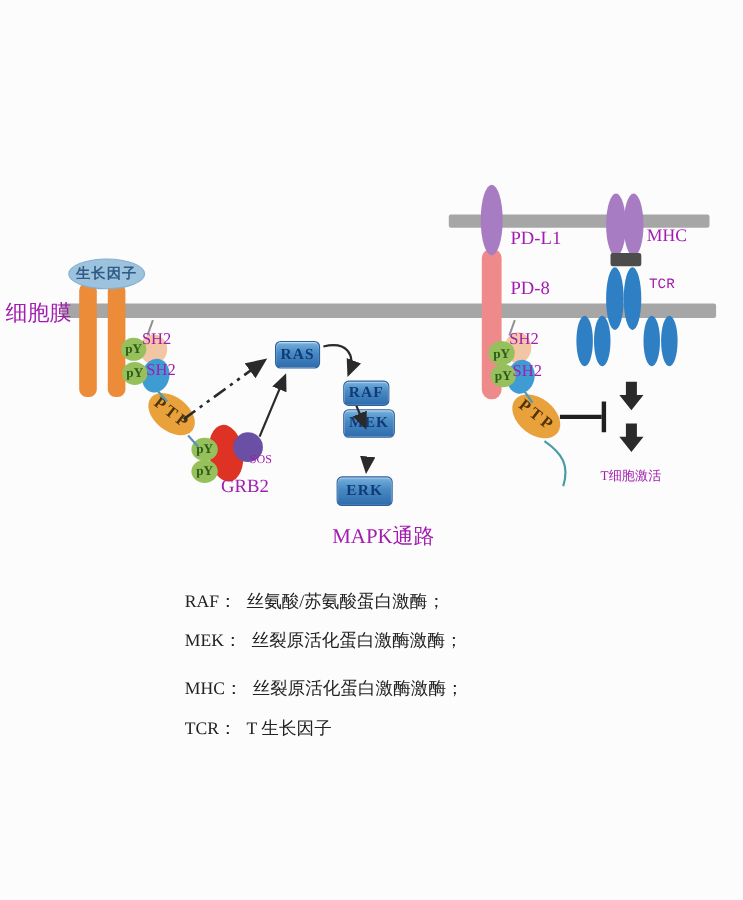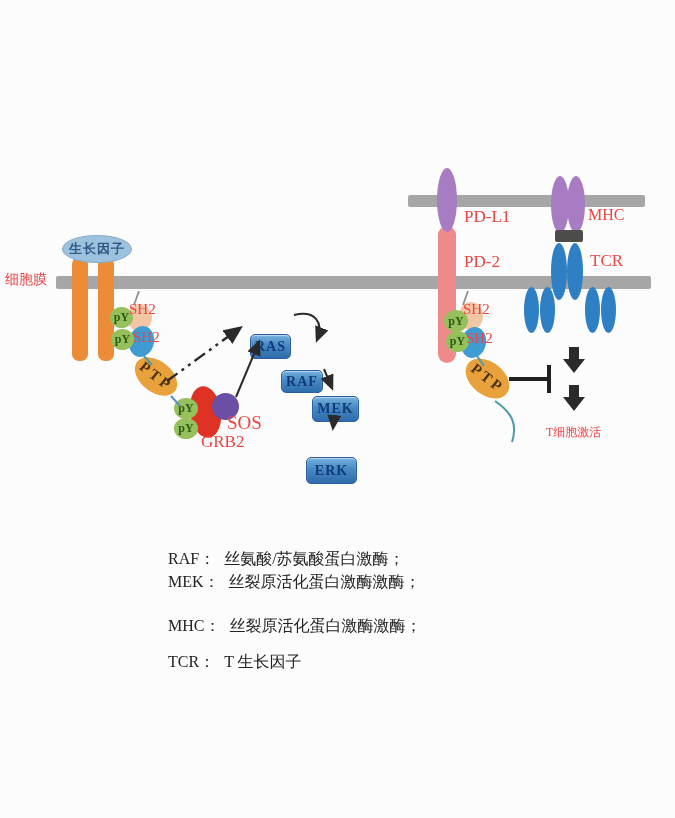--- a/index.html
+++ b/index.html
@@ -4,32 +4,32 @@
 <style>
   html,body{margin:0;padding:0;background:#ffffff;}
   .stage{
     position:relative;width:675px;height:818px;overflow:hidden;
     background:#fcfcfc;font-family:"Liberation Serif",serif;color:#1f1f1f;
   }
   .abs{position:absolute;}
   .membrane{position:absolute;background:#a6a6a6;border-radius:2px;z-index:1;}
   .ellipse{position:absolute;border-radius:50%;z-index:3;}
   .bar{position:absolute;border-radius:7px;z-index:2;}
-  .lbl{position:absolute;z-index:7;white-space:nowrap;color:#ef4444;}
+  .lbl{position:absolute;z-index:7;white-space:nowrap;color:#a21caf;}
   .py{
     position:absolute;border-radius:50%;background:#96c05c;z-index:4;
     display:flex;align-items:center;justify-content:center;
     color:#2c5c17;font-weight:bold;font-size:12px;
   }
   .kbox{
     position:absolute;z-index:4;border-radius:5px;
     background:linear-gradient(180deg,#76b1dc 0%,#4688c4 45%,#2f6cab 100%);
     border:1px solid #2b5f9e;box-shadow:inset 0 1px 1px rgba(255,255,255,.5);
     display:flex;align-items:center;justify-content:center;
-    color:#113b74;font-weight:bold;font-size:14px;letter-spacing:1px;margin-top:24px;
+    color:#113b74;font-weight:bold;font-size:14px;letter-spacing:1px;
   }
   .ptp{
     position:absolute;z-index:4;border-radius:50%;background:#e9a23b;
     display:flex;align-items:center;justify-content:center;
     color:#4f3309;font-weight:bold;font-size:15px;letter-spacing:3px;
   }
   .gf{
     position:absolute;z-index:4;border-radius:50%;background:#9dc2dd;
     border:1px solid #85aecf;
     display:flex;align-items:center;justify-content:center;
@@ -41,21 +41,21 @@
   .legend-term{display:inline-block;}
   .legend-def{display:inline-block;margin-left:9px;}
 </style>
 </head>
 <body>
 
 <div class="stage">
 
   <div class="membrane" style="left:408px;top:195px;width:237px;height:12px;"></div>
   <div class="membrane" style="left:56px;top:276px;width:595px;height:13px;"></div>
-  <div class="lbl" style="left:5px;top:271px;font-size:14px;">细胞膜</div>
+  <div class="lbl" style="left:5px;top:271px;font-size:20px;">细胞膜</div>
 
   <div class="gf" style="left:62px;top:235px;width:68px;height:26px;font-family:Liberation Serif, serif;">
     <span>生长因子</span>
   </div>
   <div class="bar" style="left:72px;top:257px;width:16px;height:104px;background:#ec8b38;"></div>
   <div class="bar" style="left:98px;top:257px;width:16px;height:104px;background:#ec8b38;"></div>
 
   <div class="py" style="left:110px;top:307px;width:23px;height:21px;">
       <span>pY</span>
     </div>
@@ -72,48 +72,49 @@
   </div>
 
   <div class="py" style="left:174px;top:398px;width:24px;height:21px;">
       <span>pY</span>
     </div>
   <div class="py" style="left:174px;top:418px;width:24px;height:21px;">
       <span>pY</span>
     </div>
   <div class="ellipse" style="left:190px;top:386px;width:31px;height:52px;background:#dd3224;transform:rotate(-8deg);"></div>
   <div class="ellipse" style="left:212px;top:393px;width:27px;height:27px;background:#6a4fa5;"></div>
-  <div class="lbl" style="left:227px;top:412px;font-size:19px;">SOS</div>
+  <div class="lbl" style="left:227px;top:412px;font-size:11px;">SOS</div>
   <div class="lbl" style="left:201px;top:432px;font-size:17px;">GRB2</div>
 
   <div class="kbox" style="left:250px;top:310px;width:39px;height:23px;">
       <span>RAS</span>
     </div>
-  <div class="kbox" style="left:281px;top:346px;width:40px;height:21px;text-align:right;">
+  <div class="kbox" style="left:312px;top:346px;width:40px;height:21px;text-align:right;">
       <span>RAF</span>
     </div>
   <div class="kbox" style="left:312px;top:372px;width:45px;height:24px;justify-content:center;">
       <span>MEK</span>
     </div>
   <div class="kbox" style="left:306px;top:433px;width:49px;height:25px;">
       <span>ERK</span>
     </div>
+  <div class="lbl" style="left:302px;top:475px;font-size:19px;">MAPK通路</div>
 
   <div class="ellipse" style="left:437px;top:168px;width:20px;height:64px;background:#a87cc2;"></div>
   <div class="lbl" style="left:464px;top:207px;font-size:17px;">PD-L1</div>
   <div class="bar" style="left:438px;top:226px;width:18px;height:137px;background:#ef8a8a;border-radius:9px;z-index:2;"></div>
-  <div class="lbl" style="left:464px;top:252px;font-size:17px;">PD-2</div>
+  <div class="lbl" style="left:464px;top:252px;font-size:17px;">PD-8</div>
 
   <div class="ellipse" style="left:551px;top:176px;width:18px;height:57px;background:#a87cc2;"></div>
   <div class="ellipse" style="left:567px;top:176px;width:18px;height:57px;background:#a87cc2;"></div>
   <div class="lbl" style="left:588px;top:206px;font-size:16px;">MHC</div>
   <div class="abs" style="left:555px;top:230px;width:28px;height:12px;background:#4c4c4a;border-radius:2px;z-index:4;"></div>
   <div class="ellipse" style="left:551px;top:243px;width:16px;height:57px;background:#2e7fc4;z-index:2;"></div>
   <div class="ellipse" style="left:567px;top:243px;width:16px;height:57px;background:#2e7fc4;z-index:2;"></div>
-  <div class="lbl" style="left:590px;top:251px;font-size:17px;">TCR</div>
+  <div class="lbl" style="left:590px;top:251px;font-size:13px;font-family:Liberation Mono, monospace;">TCR</div>
   <div class="ellipse" style="left:524px;top:287px;width:15px;height:46px;background:#2e7fc4;"></div>
   <div class="ellipse" style="left:540px;top:287px;width:15px;height:46px;background:#2e7fc4;"></div>
   <div class="ellipse" style="left:585px;top:287px;width:15px;height:46px;background:#2e7fc4;"></div>
   <div class="ellipse" style="left:601px;top:287px;width:15px;height:46px;background:#2e7fc4;"></div>
 
   <div class="py" style="left:444px;top:310px;width:24px;height:22px;">
       <span>pY</span>
     </div>
   <div class="ellipse" style="left:459px;top:302px;width:24px;height:28px;background:#f2c6a4;"></div>
   <div class="lbl" style="left:463px;top:301px;font-size:15px;">SH2</div>
@@ -123,21 +124,21 @@
   <div class="ellipse" style="left:461px;top:327px;width:25px;height:31px;background:#3f9cd3;transform:rotate(12deg);"></div>
   <div class="lbl" style="left:466px;top:330px;font-size:15px;">SH2</div>
 
   <div class="ptp" style="left:463px;top:362px;width:49px;height:33px;transform:rotate(38deg);">
     <span>PTP</span>
   </div>
 
   <div class="lbl" style="left:546px;top:424px;font-size:12px;">T细胞激活</div>
 
   <div class="legend">
-    <div class="legend-row" style="top:5px;margin-top:12px;">
+    <div class="legend-row" style="top:5px;">
       <span class="legend-term">RAF：</span><span class="legend-def">丝氨酸/苏氨酸蛋白激酶；</span>
     </div>
     <div class="legend-row" style="top:40px;">
       <span class="legend-term">MEK：</span><span class="legend-def">丝裂原活化蛋白激酶激酶；</span>
     </div>
     <div class="legend-row" style="top:84px;">
       <span class="legend-term">MHC：</span><span class="legend-def">丝裂原活化蛋白激酶激酶；</span>
     </div>
     <div class="legend-row" style="top:120px;">
       <span class="legend-term">TCR：</span><span class="legend-def">T 生长因子</span>

